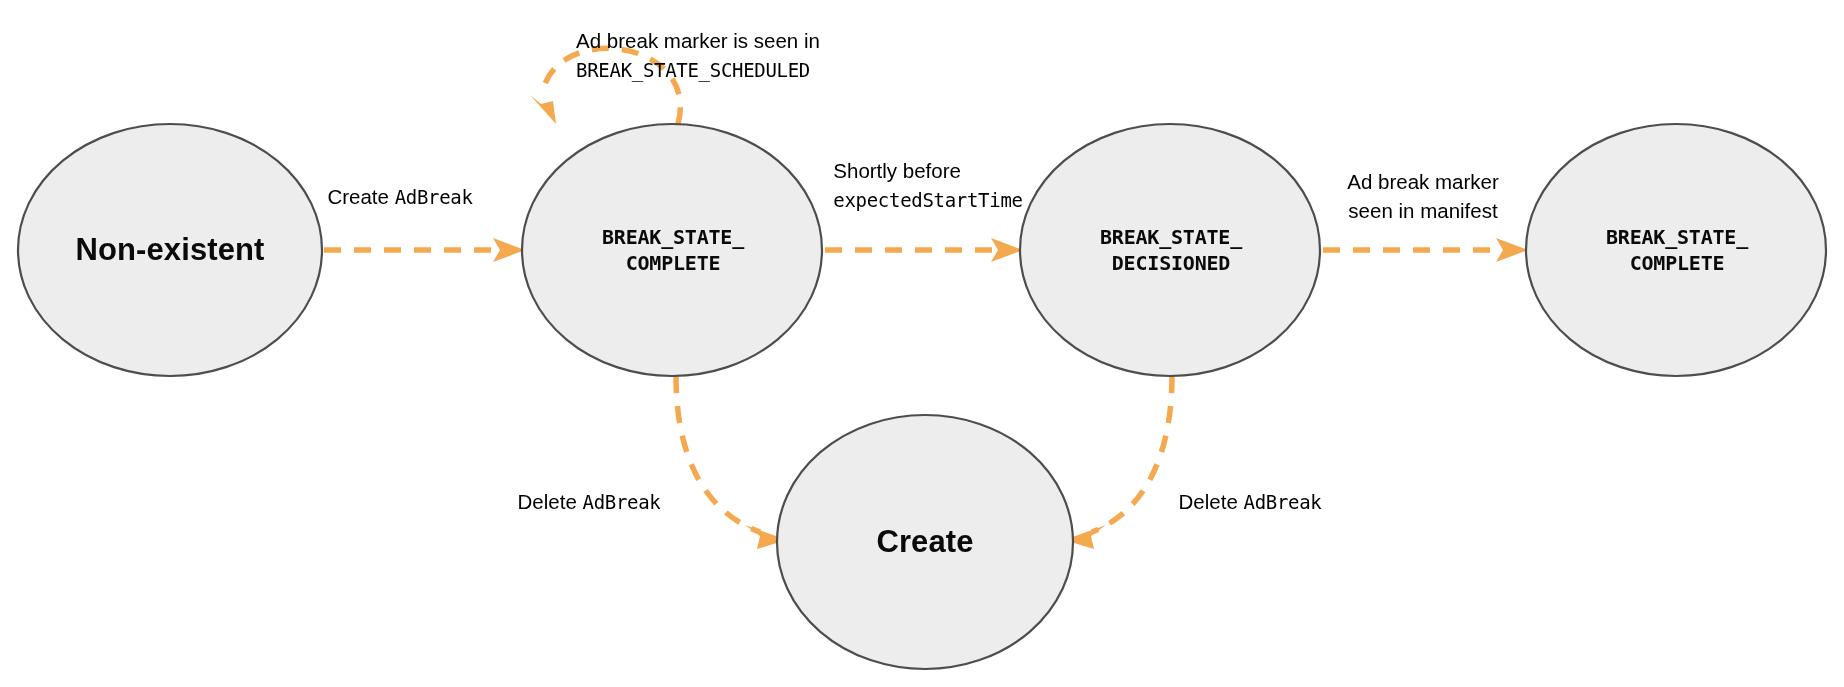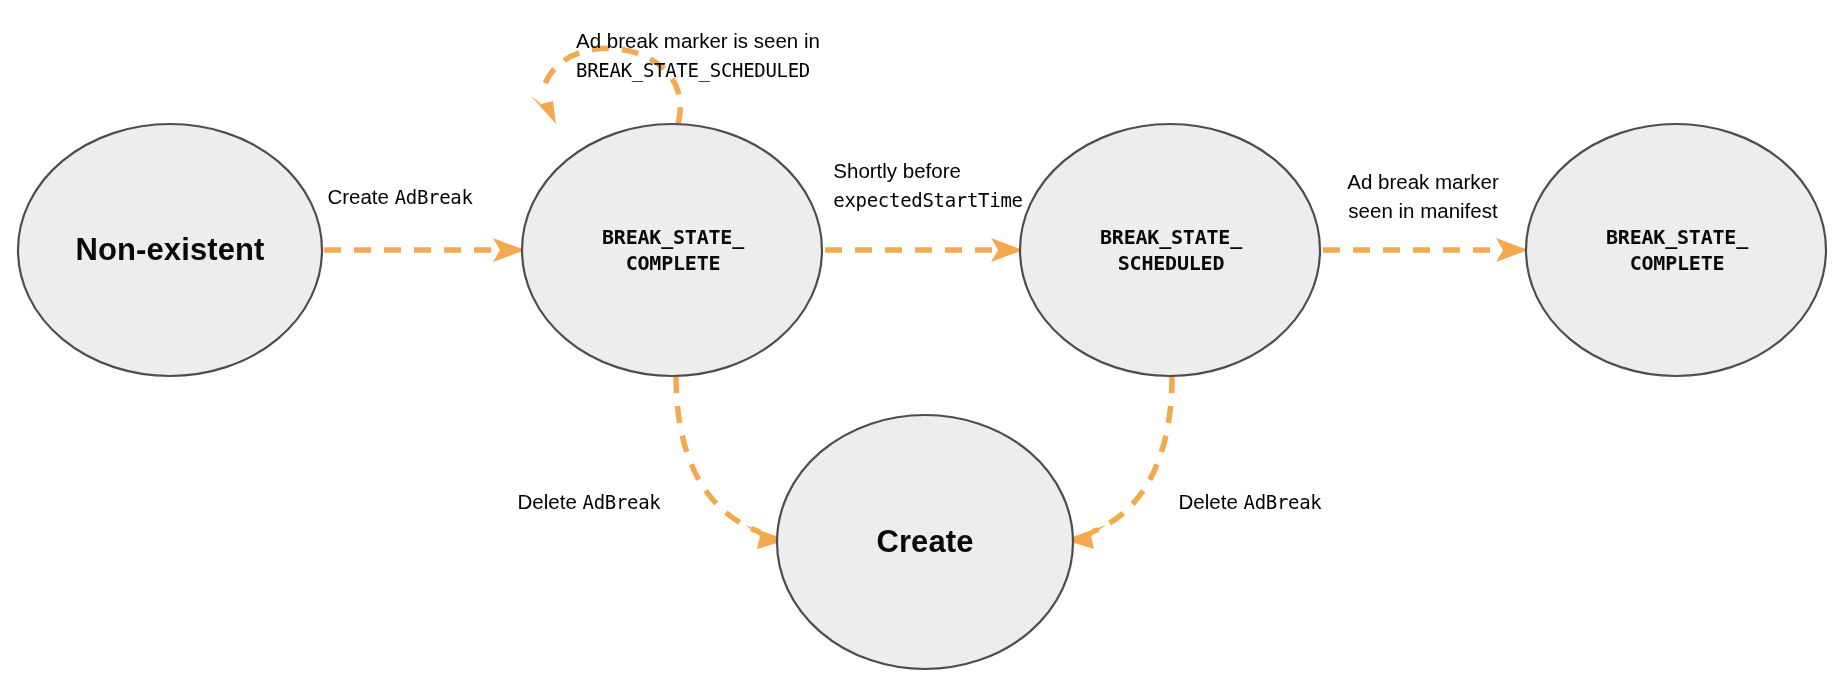--- a/index.html
+++ b/index.html
@@ -139,21 +139,21 @@
       <span class="lbl-line">Non-existent</span>
     </div>
 
   <div class="node-label mono" style="left:673px; top:250px;">
       <span class="lbl-line">BREAK_STATE_</span>
       <span class="lbl-line">COMPLETE</span>
     </div>
 
   <div class="node-label mono" style="left:1171px; top:250px;">
       <span class="lbl-line">BREAK_STATE_</span>
-      <span class="lbl-line">SCHEDULED</span>
+      <span class="lbl-line">DECISIONED</span>
     </div>
 
   <div class="node-label mono" style="left:1677px; top:250px;">
       <span class="lbl-line">BREAK_STATE_</span>
       <span class="lbl-line">COMPLETE</span>
     </div>
 
   <div class="node-label sans" style="left:925px; top:542px;">
       <span class="lbl-line">Create</span>
     </div>

